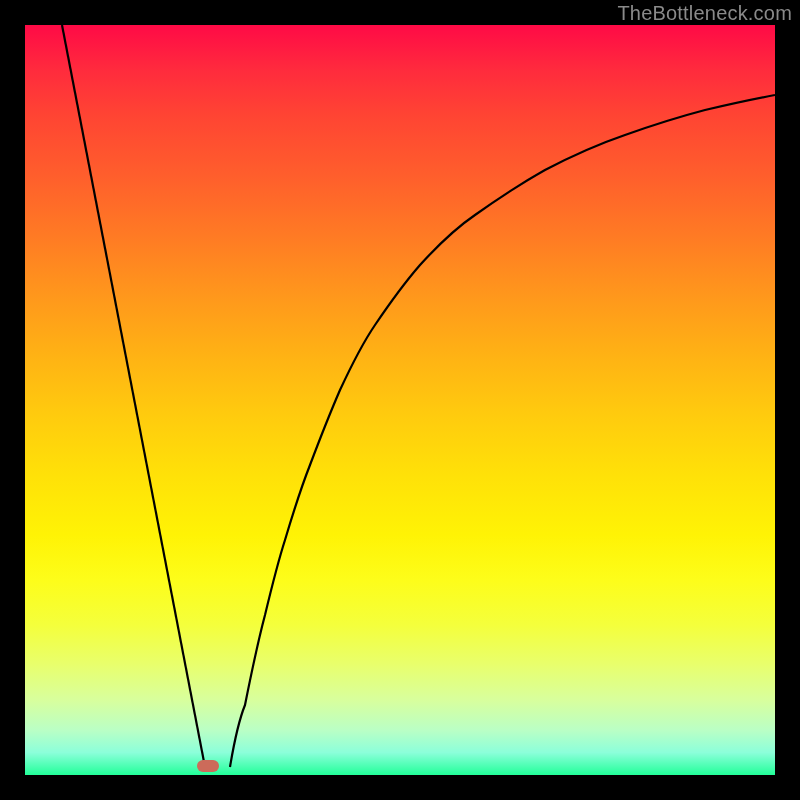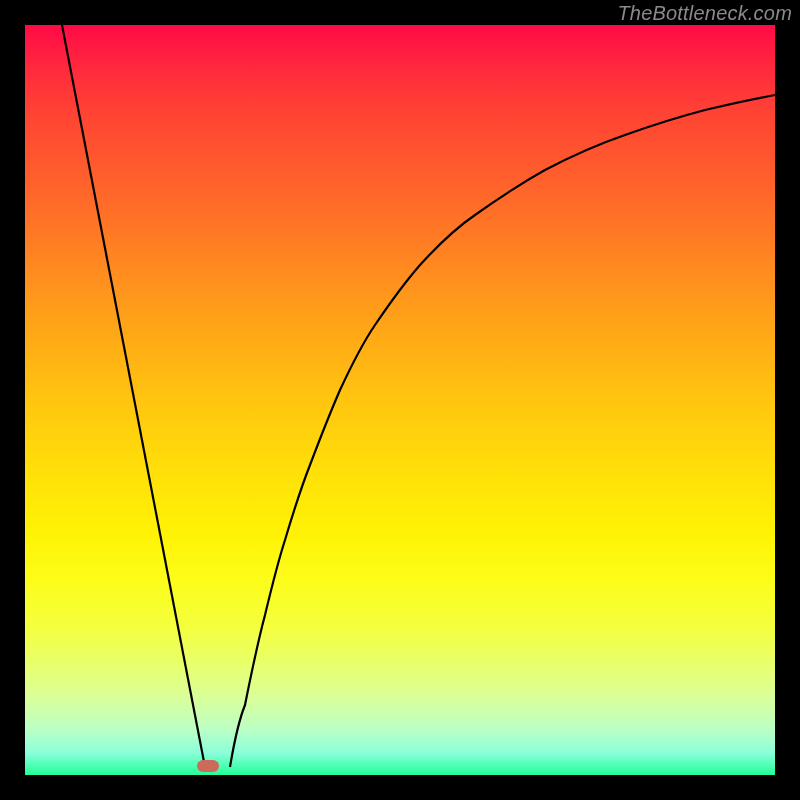--- a/index.html
+++ b/index.html
@@ -51,21 +51,20 @@
     border-radius: 6px;
   }
   .watermark {
     position: absolute;
     top: 2px;
     right: 8px;
     font-family: Arial, Helvetica, sans-serif;
     font-size: 20px;
     color: #8a8a8a;
     letter-spacing: 0.2px;
-    font-style: italic;
   }
 </style>
 </head>
 <body>
 
 <div class="frame">
   <div class="plot">
 
     <svg class="curve" viewBox="0 0 750 750" preserveAspectRatio="none">
       <path d="M 37 0 L 180 742" stroke="#000" stroke-width="2.2" fill="none"></path>

